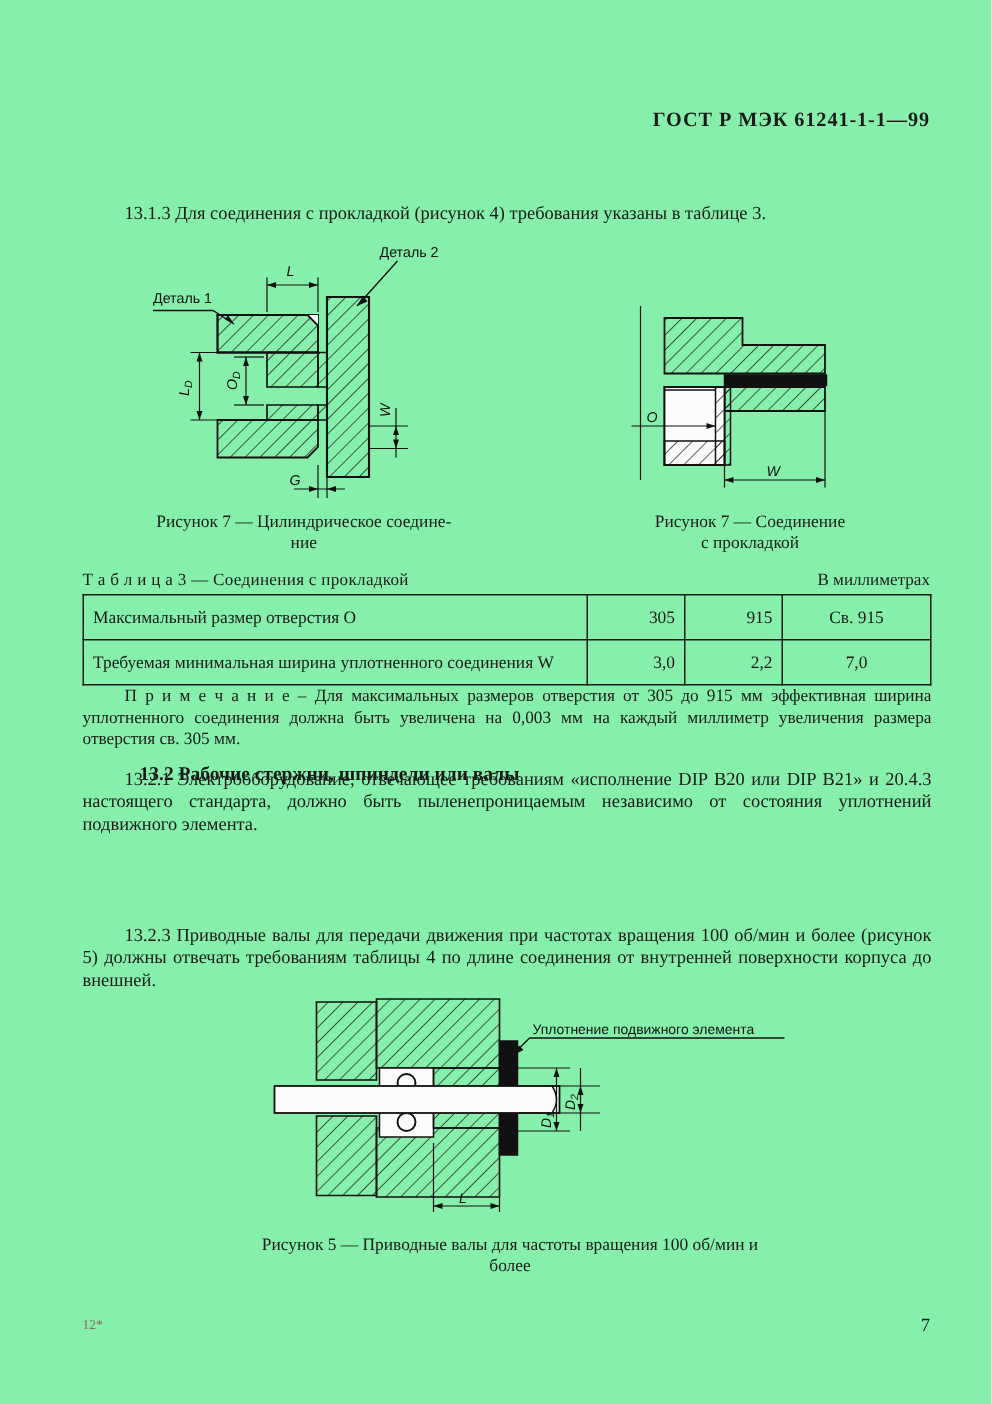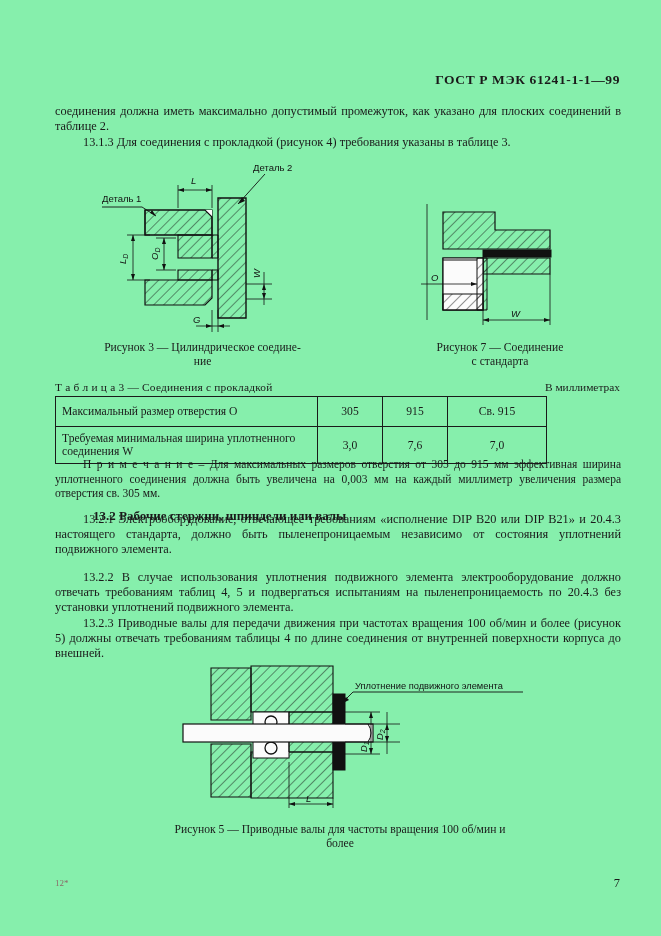--- a/index.html
+++ b/index.html
@@ -58,31 +58,31 @@
   .tbl-units {
     position: absolute;
     right: 41px;
     top: 381px;
     font-size: 11.4px;
   }
   table.t3 {
     position: absolute;
     left: 55px;
     top: 396px;
-    width: 492px;
+    width: 566px;
     border-collapse: collapse;
     font-size: 11.6px;
   }
   table.t3 td {
     border: 1px solid #1a1a1a;
     padding: 5px 6px;
     height: 19px;
   }
   td.lbl { text-align: left; padding-left: 9px; }
-  td.val { text-align: center; width: 52px; }
+  td.val { text-align: right; width: 52px; }
   td.val-wide { text-align: center; width: 86px; }
   .note {
     position: absolute;
     left: 55px;
     top: 457px;
     width: 566px;
     font-size: 11.5px;
     line-height: 14.6px;
     text-align: justify;
     text-indent: 28px;
@@ -115,21 +115,20 @@
     fill: #111;
   }
 </style>
 </head>
 <body>
 
 <div id="page">
 
   <div class="hdr">ГОСТ Р МЭК 61241-1-1—99</div>
 
-  <div class="body-text" style="top:104px;">соединения должна иметь максимально допустимый промежуток, как указано для плоских соединений в таблице 2.</div>
 
   <div class="body-text indent" style="top:135px;">13.1.3 Для соединения с прокладкой (рисунок 4) требования указаны в таблице 3.</div>
 
   <div class="fig" style="left:90px; top:160px;">
     <svg width="300" height="180" viewBox="0 0 300 180">
       <defs>
         <pattern id="h1" width="7" height="7" patternTransform="rotate(45)" patternUnits="userSpaceOnUse">
           <line x1="0" y1="0" x2="0" y2="7" stroke="#111" stroke-width="0.9"></line>
         </pattern>
       </defs>
@@ -188,21 +187,21 @@
       <line x1="122" y1="150" x2="122" y2="172" stroke="#111" stroke-width="0.8"></line>
       <line x1="128" y1="150" x2="128" y2="172" stroke="#111" stroke-width="0.8"></line>
       <line x1="106" y1="166" x2="140" y2="166" stroke="#111" stroke-width="0.8"></line>
       <polygon points="122,166 116,164 116,168" fill="#111"></polygon>
       <polygon points="128,166 134,164 134,168" fill="#111"></polygon>
       <text x="103" y="163" font-size="9.5" font-style="italic">G</text>
     </svg>
   </div>
 
   <div class="caption" style="left:95px; top:341px; width:215px;">
-    <span>Рисунок 3 — Цилиндрическое соедине-</span><br>
+    <span>Рисунок 7 — Цилиндрическое соедине-</span><br>
     <span>ние</span>
   </div>
 
   <div class="fig" style="left:405px; top:192px;">
     <svg width="190" height="140" viewBox="0 0 190 140">
       <defs>
         <pattern id="h2" width="7" height="7" patternTransform="rotate(45)" patternUnits="userSpaceOnUse">
           <line x1="0" y1="0" x2="0" y2="7" stroke="#111" stroke-width="0.9"></line>
         </pattern>
       </defs>
@@ -231,50 +230,49 @@
       <line x1="145" y1="82" x2="145" y2="133" stroke="#111" stroke-width="0.8"></line>
       <line x1="78" y1="128" x2="145" y2="128" stroke="#111" stroke-width="0.8"></line>
       <polygon points="78,128 84,126 84,130" fill="#111"></polygon>
       <polygon points="145,128 139,126 139,130" fill="#111"></polygon>
       <text x="106" y="125" font-size="9.5" font-style="italic">W</text>
     </svg>
   </div>
 
   <div class="caption" style="left:385px; top:341px; width:230px;">
     <span>Рисунок 7  —  Соединение</span><br>
-    <span>с стандарта</span>
+    <span>с прокладкой</span>
   </div>
 
   <div class="tbl-title">Т а б л и ц а  3 — Соединения с прокладкой</div>
   <div class="tbl-units">В миллиметрах</div>
 
   <table class="t3">
     <tbody>
       <tr>
         <td class="lbl">Максимальный размер отверстия  O</td>
         <td class="val">305</td>
         <td class="val">915</td>
         <td class="val-wide">Св. 915</td>
       </tr>
       <tr>
         <td class="lbl">Требуемая минимальная ширина уплотненного соединения  W</td>
         <td class="val">3,0</td>
-        <td class="val">7,6</td>
+        <td class="val">2,2</td>
         <td class="val-wide">7,0</td>
       </tr>
     </tbody>
   </table>
 
   <div class="note">П р и м е ч а н и е – Для  максимальных размеров отверстия  от  305  до 915 мм эффективная ширина уплотненного соединения должна быть увеличена на 0,003 мм на каждый миллиметр увеличения размера отверстия св. 305 мм.</div>
 
   <div class="sec-head" style="top:508px;">13.2 Рабочие стержни, шпиндели или валы</div>
 
   <div class="body-text indent" style="top:512px;">13.2.1 Электрооборудование, отвечающее требованиям «исполнение DIP B20 или DIP B21» и 20.4.3 настоящего стандарта, должно быть пыленепроницаемым независимо от состояния уплотнений подвижного элемента.</div>
 
-  <div class="body-text indent" style="top:570px;">13.2.2 В случае использования уплотнения подвижного элемента электрооборудование должно отвечать требованиям таблиц 4, 5 и подвергаться испытаниям на пыленепроницаемость по 20.4.3 без установки уплотнений подвижного элемента.</div>
 
   <div class="body-text indent" style="top:616px;">13.2.3 Приводные валы для передачи движения при частотах вращения 100 об/мин и более (рисунок 5) должны отвечать требованиям таблицы 4 по длине соединения от внутренней поверхности корпуса до внешней.</div>
 
   <div class="fig" style="left:175px; top:652px;">
     <svg width="420" height="160" viewBox="0 0 420 160">
       <defs>
         <pattern id="h3" width="7" height="7" patternTransform="rotate(45)" patternUnits="userSpaceOnUse">
           <line x1="0" y1="0" x2="0" y2="7" stroke="#111" stroke-width="0.9"></line>
         </pattern>
       </defs>

